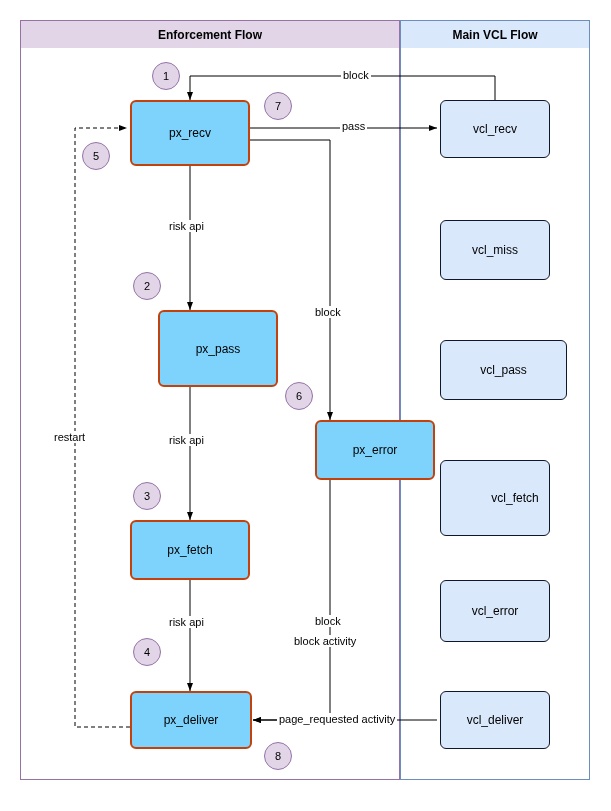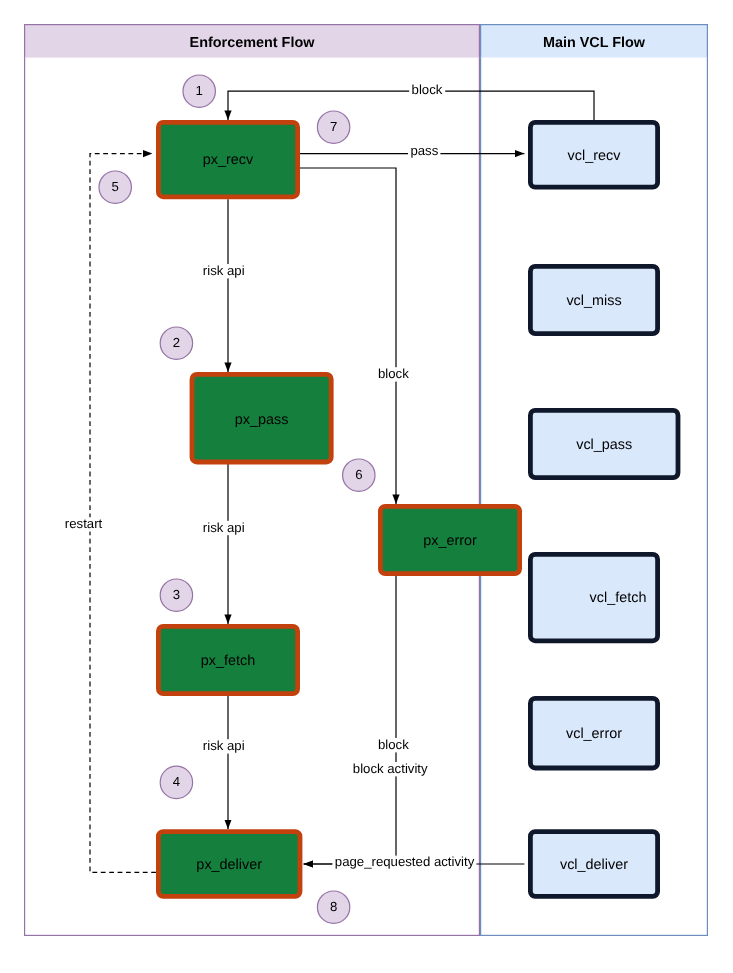--- a/index.html
+++ b/index.html
@@ -69,26 +69,26 @@
     box-sizing: border-box;
     border-radius: 6px;
     display: flex;
     align-items: center;
     justify-content: center;
     font-size: 12px;
     color: #000000;
     text-align: center;
   }
   .node-purple {
-    background: #15803d;
-    border: 4px solid #c2410c;
+    background: #7dd3fc;
+    border: 2px solid #c2410c;
   }
   .node-blue {
     background: #dae8fc;
-    border: 4px solid #0f172a;
+    border: 1px solid #0f172a;
     align-items: center;
   }
   .badge {
     position: absolute;
     width: 26px;
     height: 26px;
     border-radius: 50%;
     background: #e1d5e7;
     border: 1px solid #9673a6;
     display: flex;

